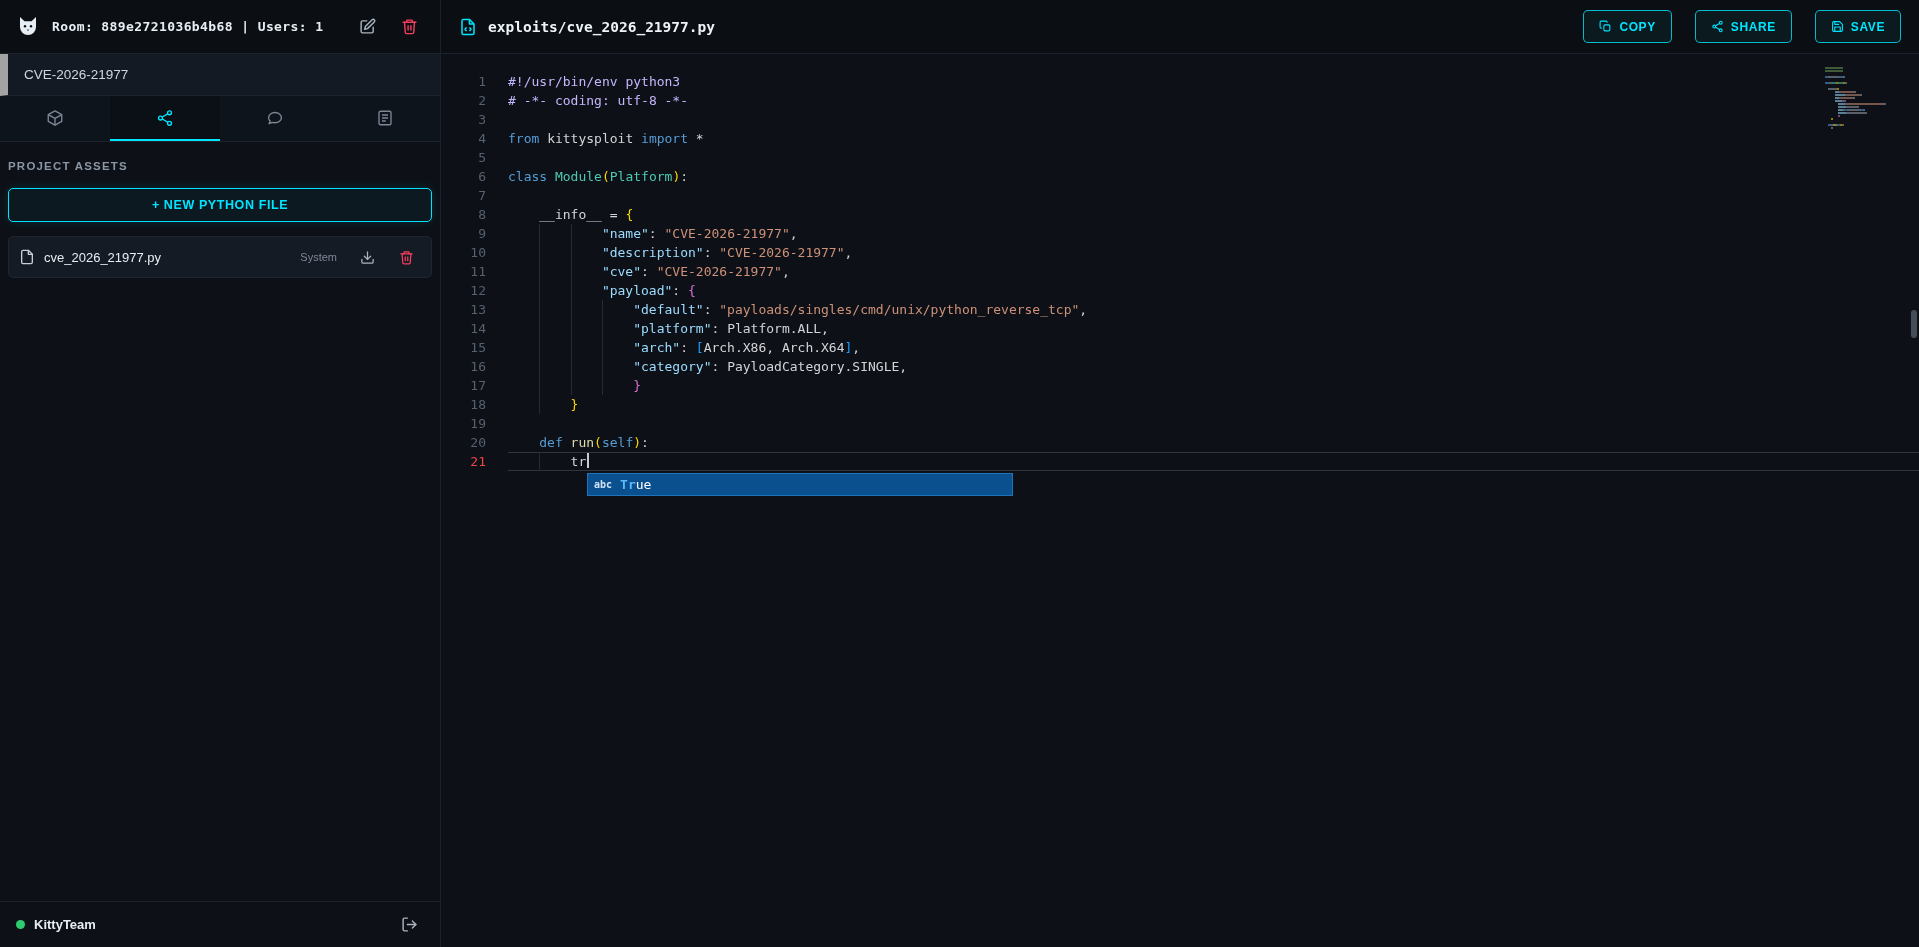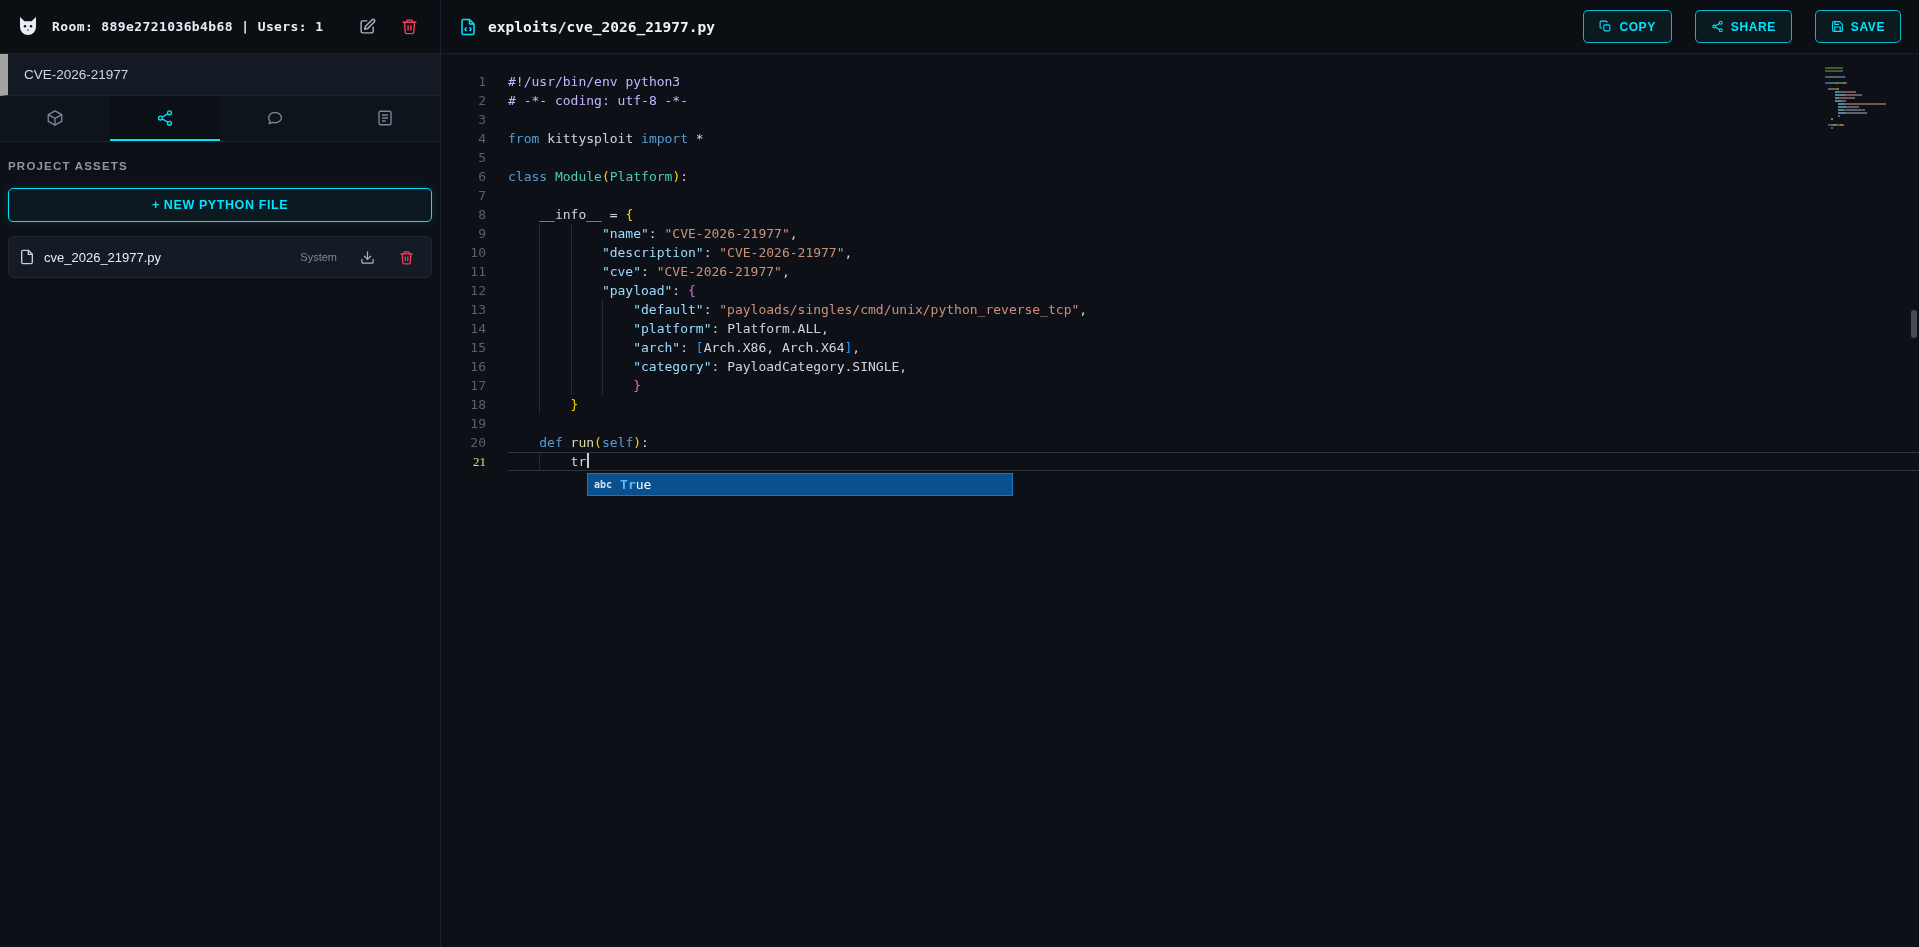--- a/index.html
+++ b/index.html
@@ -37,21 +37,21 @@
   .hbtn { display:flex; align-items:center; gap:7px; height:33px; padding:0 15px; background:rgba(0,229,255,.05); border:1px solid rgba(0,229,255,.8); color:#00e5ff; font-size:12px; font-weight:bold; letter-spacing:.6px; border-radius:5px; cursor:pointer; margin-left:12px; font-family:inherit; }
 
   .editor { flex:1; position:relative; overflow:hidden; background:#0d1117; }
   .code-lines { padding-top:18px; font-family:"DejaVu Sans Mono",monospace; font-size:13px; line-height:19px; }
   .code-line { display:flex; height:19px; }
   .ln { width:67px; min-width:67px; padding-right:22px; text-align:right; color:#57606f; user-select:none; }
   .lc { white-space:pre; flex:1; }
   .guide { display:inline-block; width:4ch; height:19px; vertical-align:top; }
   .gl { box-shadow:inset 1px 0 0 #232b37; }
   .code-line.current .lc { box-shadow:inset 0 1px 0 rgba(125,135,150,.3), inset 0 -1px 0 rgba(125,135,150,.3); }
-  .code-line.current .ln { color:#bef264;font-family:Liberation Serif, serif; }
+  .code-line.current .ln { color:#ef4444; }
   .tk-cm{color:#c4b5fd}.tk-kw{color:#569cd6}.tk-cl{color:#4ec9b0}.tk-fn{color:#dcdcaa}
   .tk-pr{color:#9cdcfe}.tk-st{color:#ce9178}.tk-b1{color:#ffd700}.tk-b2{color:#da70d6}
   .tk-b3{color:#179fff}.tk-tx{color:#d4d4d8}.tk-sf{color:#569cd6}
   .cursor { display:inline-block; width:2px; height:15px; background:#c8cdd4; vertical-align:-2px; margin-left:1px; animation:blink 1s steps(1) infinite; }
   @keyframes blink { 50% { opacity:0; } }
 
   .suggest { position:absolute; left:146px; top:419px; width:426px; height:23px; background:#0a4f8e; border:1px solid #1e74b8; display:flex; align-items:center; gap:8px; padding:0 6px; font-family:"DejaVu Sans Mono",monospace; font-size:13px; z-index:5; cursor:pointer; }
   .s-icon { font-size:10px; font-weight:bold; color:#cfe3f5; }
   .s-match { color:#5ab8ff; font-weight:bold; }
   .s-rest { color:#ffffff; }
@@ -163,20 +163,31 @@
           <svg width="15" height="15" viewBox="0 0 24 24" fill="none" stroke="currentColor" stroke-width="2" stroke-linecap="round" stroke-linejoin="round">
               <path d="M3 6h18"></path>
               <path d="M8 6V4a1 1 0 0 1 1-1h6a1 1 0 0 1 1 1v2"></path>
               <path d="M19 6l-1 14a2 2 0 0 1-2 2H8a2 2 0 0 1-2-2L5 6"></path>
               <path d="M10 11v6M14 11v6"></path>
             </svg>
         </span>
       </div>
     </div>
 
+    <div class="sidebar-footer">
+      <span class="status-dot"></span>
+      <span class="team-name">KittyTeam</span>
+      <span class="icon-btn">
+        <svg width="17" height="17" viewBox="0 0 24 24" fill="none" stroke="currentColor" stroke-width="2" stroke-linecap="round" stroke-linejoin="round">
+            <path d="M9 21H5a2 2 0 0 1-2-2V5a2 2 0 0 1 2-2h4"></path>
+            <path d="M16 17l5-5-5-5"></path>
+            <path d="M21 12H9"></path>
+          </svg>
+      </span>
+    </div>
   </aside>
 
   <main class="main">
     <div class="editor-header">
       <span class="header-file-icon">
         <svg width="18" height="18" viewBox="0 0 24 24" fill="none" stroke="currentColor" stroke-width="2" stroke-linejoin="round">
             <path d="M14 2H6a2 2 0 0 0-2 2v16a2 2 0 0 0 2 2h12a2 2 0 0 0 2-2V8Z"></path>
             <path d="M14 2v6h6"></path>
             <path d="M10 12.5L8 15l2 2.5M14 12.5L16 15l-2 2.5"></path>
           </svg>

